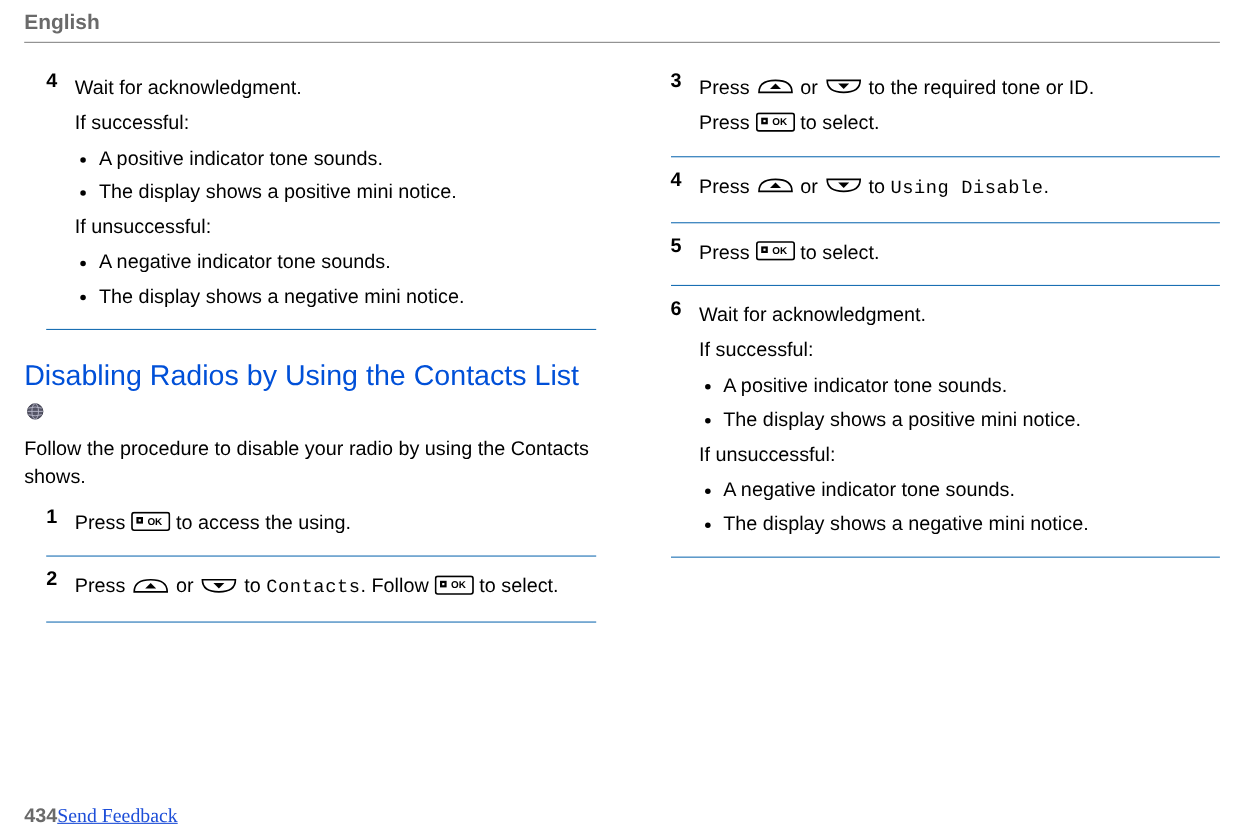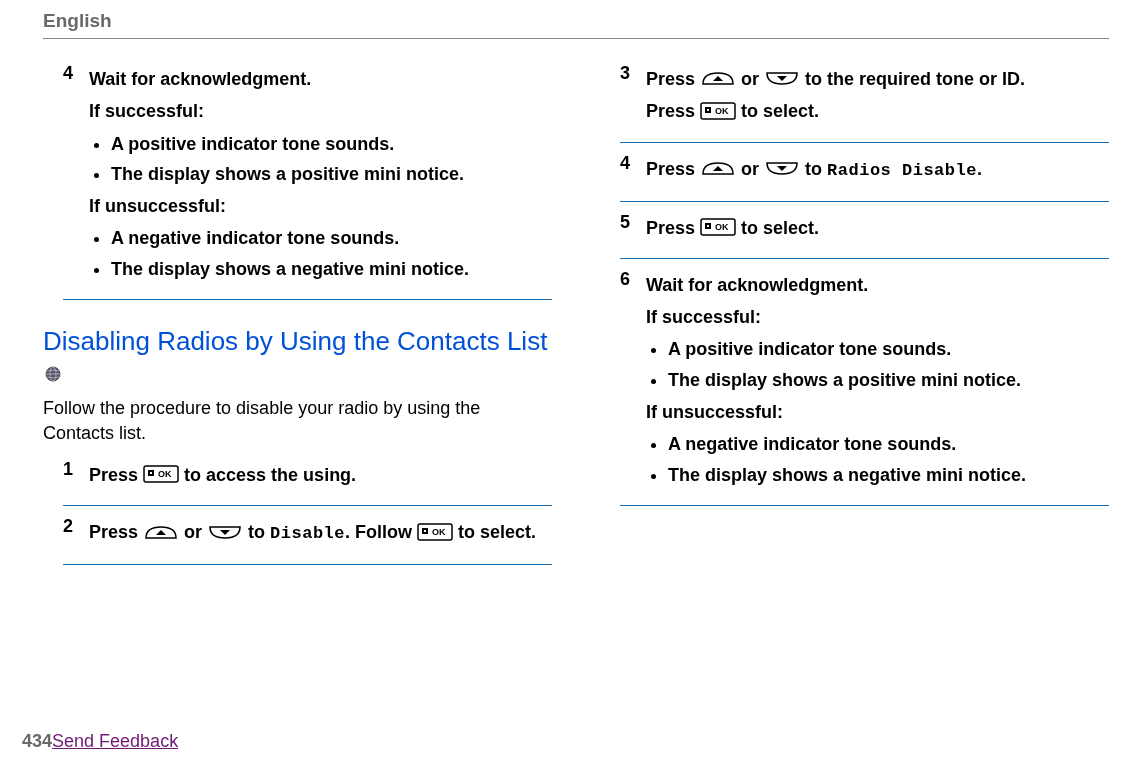--- a/index.html
+++ b/index.html
@@ -9,21 +9,20 @@
     font-size: 18px;
     color: #000;
     width: 1131px;
     height: 762px;
     overflow: hidden;
     position: relative;
   }
   .page {
     padding: 10px 22px 0 22px;
     box-sizing: border-box;
-    margin-left: 21px;
   }
   .header-lang {
     font-weight: bold;
     font-size: 19px;
     color: #6a6a6a;
     margin: 0 0 6px 0;
   }
   .hr-top {
     border: none;
     border-top: 1px solid #888;
@@ -41,21 +40,20 @@
     display: flex;
     margin: 6px 0 4px 20px;
   }
   .step-num {
     font-weight: bold;
     width: 26px;
     flex-shrink: 0;
   }
   .step-body {
     flex: 1;
-    font-weight: bold;
   }
   .step-body p {
     margin: 4px 0 8px 0;
     line-height: 1.35;
   }
   ul.bullets {
     list-style: disc;
     margin: 4px 0 8px 0;
     padding-left: 22px;
   }
@@ -103,23 +101,24 @@
     left: 22px;
     right: 36px;
     display: flex;
     font-size: 18px;
   }
   .footer .pagenum {
     font-weight: bold;
     color: #6a6a6a;
   }
   .footer .feedback {
-    color: #701a75;
+    color: #1d4ed8;
     text-decoration: underline;
     cursor: pointer;
+    font-family: Liberation Serif, serif;
   }
 </style>
 </head>
 <body>
 
 <svg width="0" height="0" style="position:absolute">
   <defs>
     <g id="ok-btn">
       <rect x="1" y="1" width="34" height="16" rx="2" ry="2" fill="#fff" stroke="#000" stroke-width="1.5"></rect>
       <rect x="5" y="5" width="6" height="6" fill="#000"></rect>
@@ -172,21 +171,21 @@
       <hr class="sep">
 
       <div class="section-title">
         <span>Disabling Radios by Using the Contacts List</span>
         <span class="globe-icon">
             <svg width="16" height="16">
               <use href="#globe"></use>
             </svg>
           </span>
       </div>
-      <p class="section-intro">Follow the procedure to disable your radio by using the Contacts list.</p>
+      <p class="section-intro">Follow the procedure to disable your radio by using the Contacts shows.</p>
 
       <div class="step">
         <div class="step-num">1</div>
         <div class="step-body">
           <p>
             <span>Press </span>
             <span class="btn-icon">
                 <svg width="36" height="18">
                   <use href="#ok-btn"></use>
                 </svg>
@@ -207,21 +206,21 @@
                   <use href="#up-btn"></use>
                 </svg>
               </span>
             <span> or </span>
             <span class="btn-icon">
                 <svg width="36" height="16">
                   <use href="#down-btn"></use>
                 </svg>
               </span>
             <span> to </span>
-            <span class="code">Disable</span><span>. Follow </span>
+            <span class="code">Contacts</span><span>. Follow </span>
             <span class="btn-icon">
                 <svg width="36" height="18">
                   <use href="#ok-btn"></use>
                 </svg>
               </span>
             <span> to select.</span>
           </p>
         </div>
       </div>
       <hr class="sep">
@@ -271,21 +270,21 @@
                   <use href="#up-btn"></use>
                 </svg>
               </span>
             <span> or </span>
             <span class="btn-icon">
                 <svg width="36" height="16">
                   <use href="#down-btn"></use>
                 </svg>
               </span>
             <span> to </span>
-            <span class="code">Radios Disable</span><span>.</span>
+            <span class="code">Using Disable</span><span>.</span>
           </p>
         </div>
       </div>
       <hr class="sep">
 
       <div class="step">
         <div class="step-num">5</div>
         <div class="step-body">
           <p>
             <span>Press </span>

